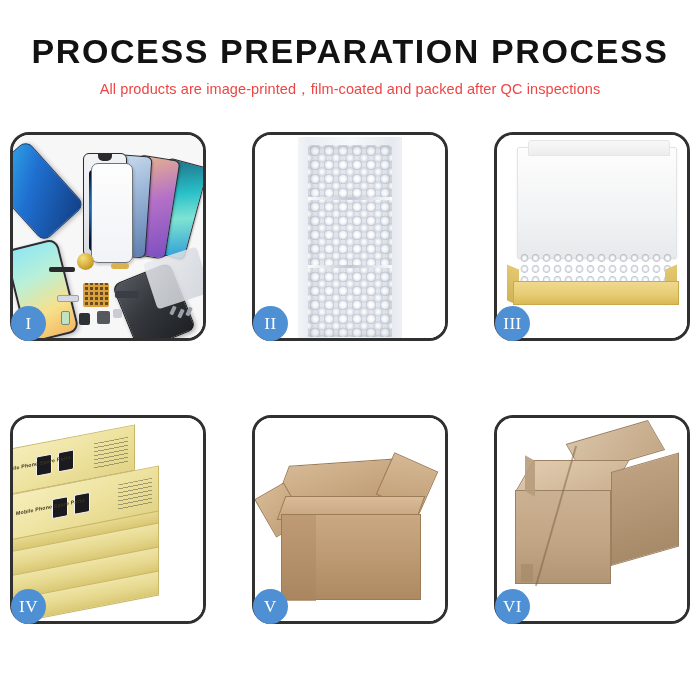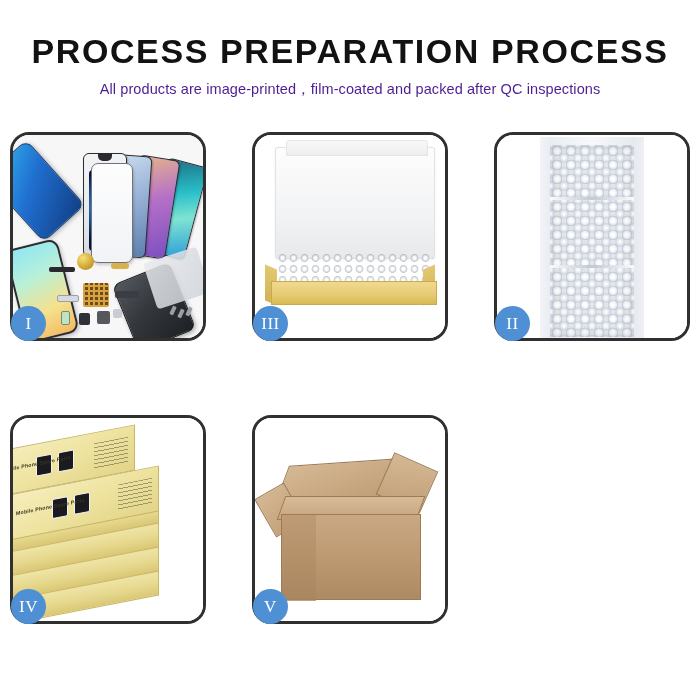--- a/index.html
+++ b/index.html
@@ -15,21 +15,21 @@
   .title {
     position: absolute; top: 32px; left: 0; width: 700px;
     text-align: center;
     font-size: 34px; font-weight: 700; letter-spacing: 1.6px;
     color: #121212; white-space: nowrap;
   }
   .subtitle {
     position: absolute; top: 80px; left: 0; width: 700px;
     text-align: center;
     font-size: 14.5px; font-weight: 400; letter-spacing: .1px;
-    color: #4c1d95; white-space: nowrap;
+    color: #ef4444; white-space: nowrap;
   }
 
   
   .grid {
     position: absolute; left: 10px; top: 132px;
     width: 680px; height: 492px;
     display: grid;
     grid-template-columns: 196px 196px 196px;
     grid-template-rows: 209px 209px;
     column-gap: 46px; row-gap: 74px;
@@ -339,39 +339,39 @@
         <div class="screws">
           <i style="left:0;top:0"></i>
             <i style="left:8px;top:3px"></i>
             <i style="left:16px;top:1px"></i>
         </div>
       </div>
       <div class="badge">I</div>
     </div>
 
     <div class="panel">
+      <div class="panel-clip p2">
+        <div class="wrapsheet">
+          <div class="bubbles"></div>
+          <div class="seam" style="top:60px"></div>
+          <div class="seam" style="top:128px"></div>
+        </div>
+      </div>
+      <div class="badge">II</div>
+    </div>
+
+    <div class="panel">
       <div class="panel-clip p3">
         <div class="wb-lid"></div>
         <div class="wb-inner"></div>
         <div class="wb-side-l"></div>
         <div class="wb-side-r"></div>
         <div class="wb-front"></div>
       </div>
       <div class="badge">III</div>
-    </div>
-
-    <div class="panel">
-      <div class="panel-clip p2">
-        <div class="wrapsheet">
-          <div class="bubbles"></div>
-          <div class="seam" style="top:60px"></div>
-          <div class="seam" style="top:128px"></div>
-        </div>
-      </div>
-      <div class="badge">II</div>
     </div>
 
     <div class="panel">
       <div class="panel-clip p4">
         <div class="stack">
           <div class="ybox" style="left:0; top:150px"></div>
           <div class="ybox" style="left:0; top:126px"></div>
           <div class="ybox" style="left:0; top:102px"></div>
           <div class="ybox" style="left:0; top:78px"></div>
           <div class="ybox top" style="left:0; top:46px">
@@ -400,15 +400,27 @@
         <div class="ct-flap back"></div>
         <div class="ct-flap right"></div>
         <div class="ct-flap left"></div>
         <div class="ct-fill"></div>
         <div class="ct-top"></div>
         <div class="ct-body"></div>
       </div>
       <div class="badge">V</div>
     </div>
 
+    <div class="panel">
+      <div class="panel-clip p6">
+        <div class="cb-topr"></div>
+        <div class="cb-topl"></div>
+        <div class="cb-right"></div>
+        <div class="cb-front"></div>
+        <div class="cb-seam"></div>
+        <div class="cb-tape"></div>
+        <div class="cb-tape2"></div>
+      </div>
+      <div class="badge">VI</div>
+    </div>
 
   </div>
 </div>
 
 </body></html>

